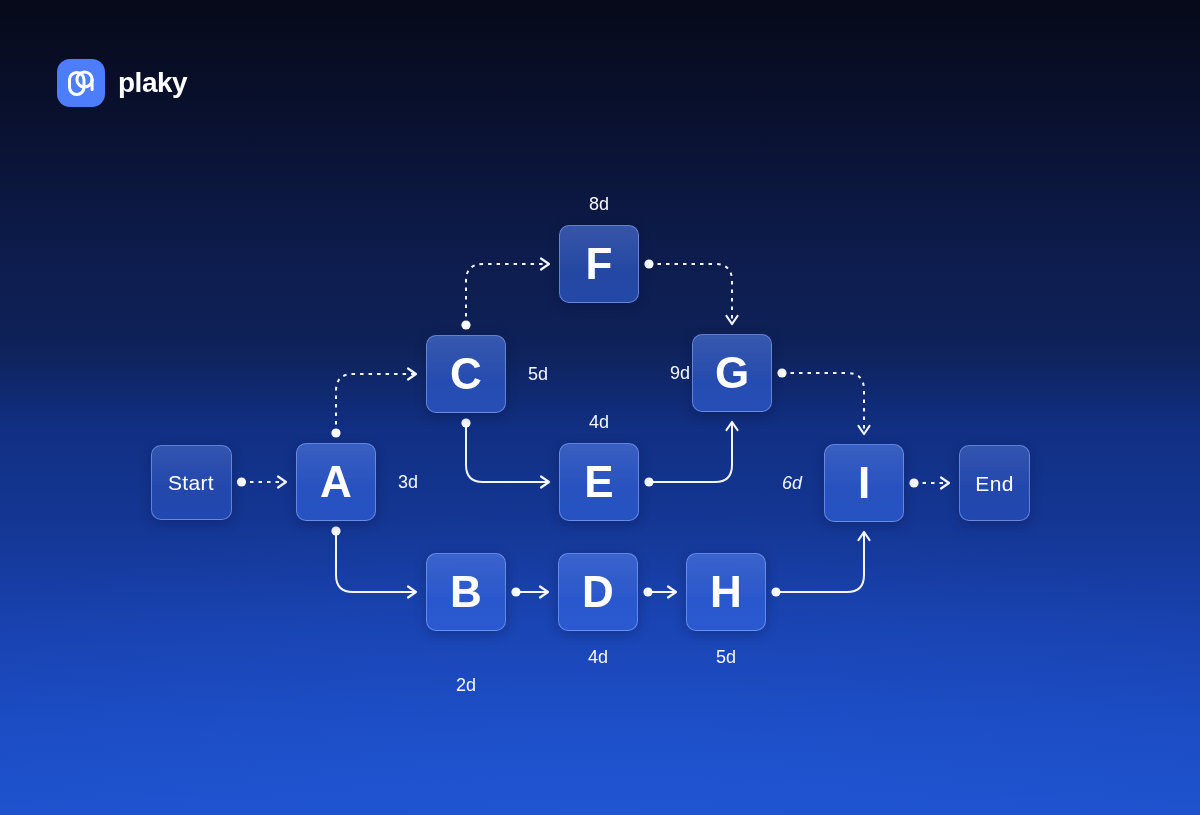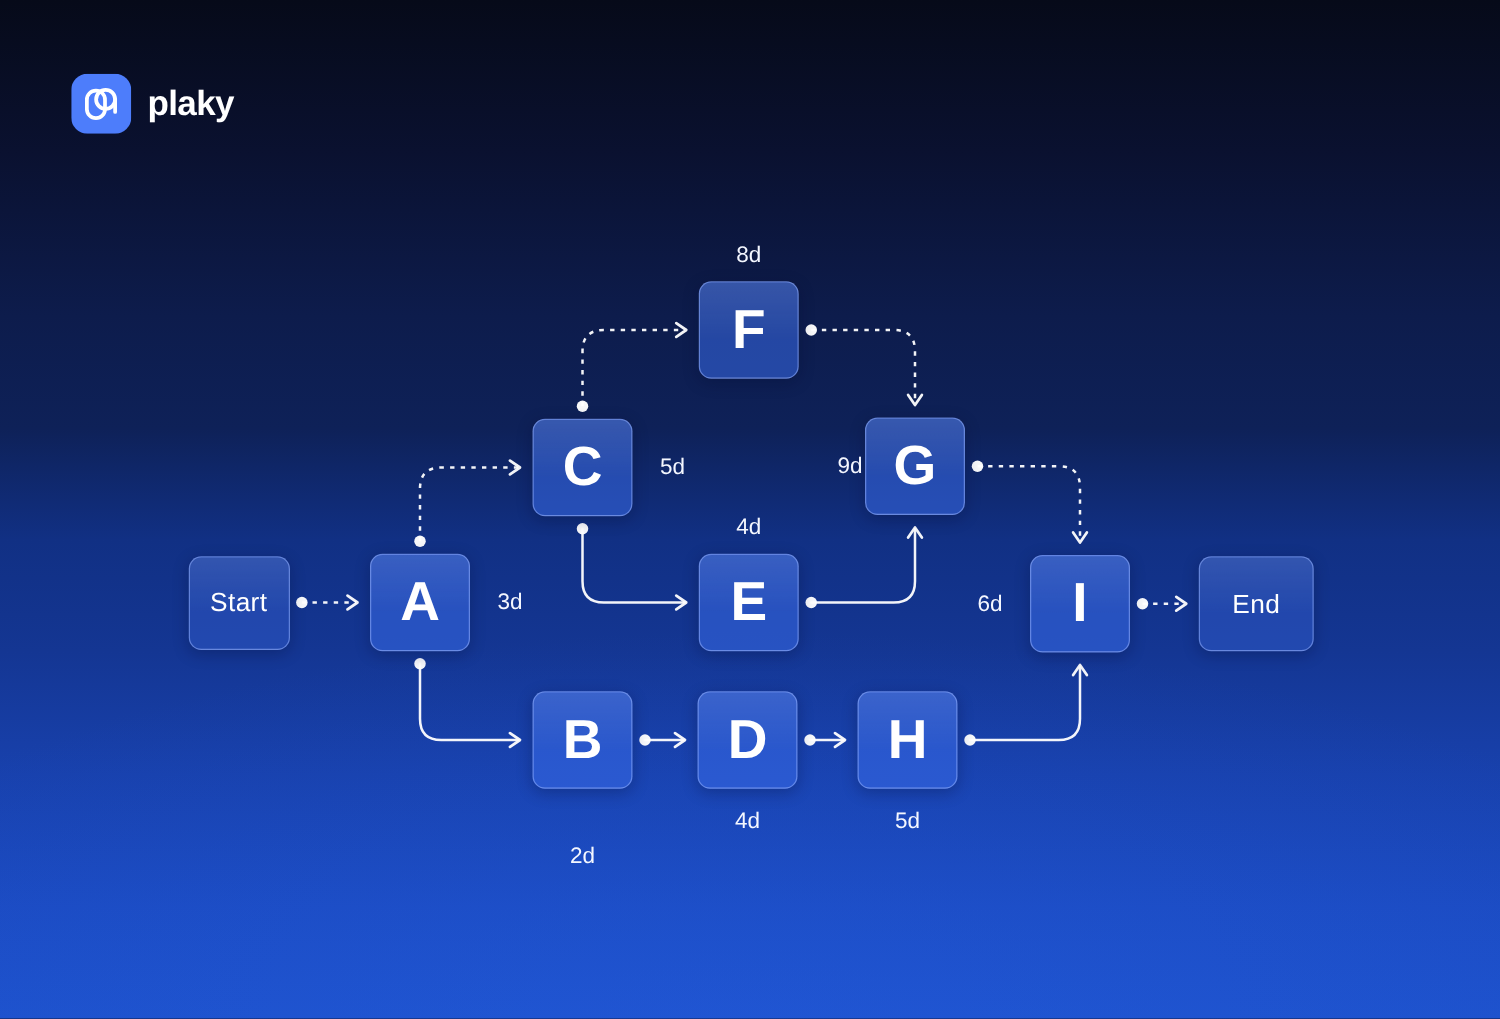--- a/index.html
+++ b/index.html
@@ -132,19 +132,19 @@
         <span class="letter">G</span>
       </div>
       <div class="duration" style="left: 660px; top: 373px; margin-left: 20px;">9d</div>
       <div class="node" style="left: 686px; top: 553px; width: 80px; height: 78px;">
         <span class="letter">H</span>
       </div>
       <div class="duration" style="left: 726px; top: 657px;">5d</div>
       <div class="node" style="left: 824px; top: 444px; width: 80px; height: 78px;">
         <span class="letter">I</span>
       </div>
-      <div class="duration" style="left: 792px; top: 483px;">6d</div>
-      <div class="node terminal" style="left: 959px; top: 445px; width: 92px; height: 76px;">
+      <div class="duration" style="left: 792px; top: 483px; font-style: italic;">6d</div>
+      <div class="node terminal" style="left: 959px; top: 445px; width: 71px; height: 76px;">
         <span class="letter">End</span>
       </div>
     </div>
 
 </div>
 
 </body></html>

